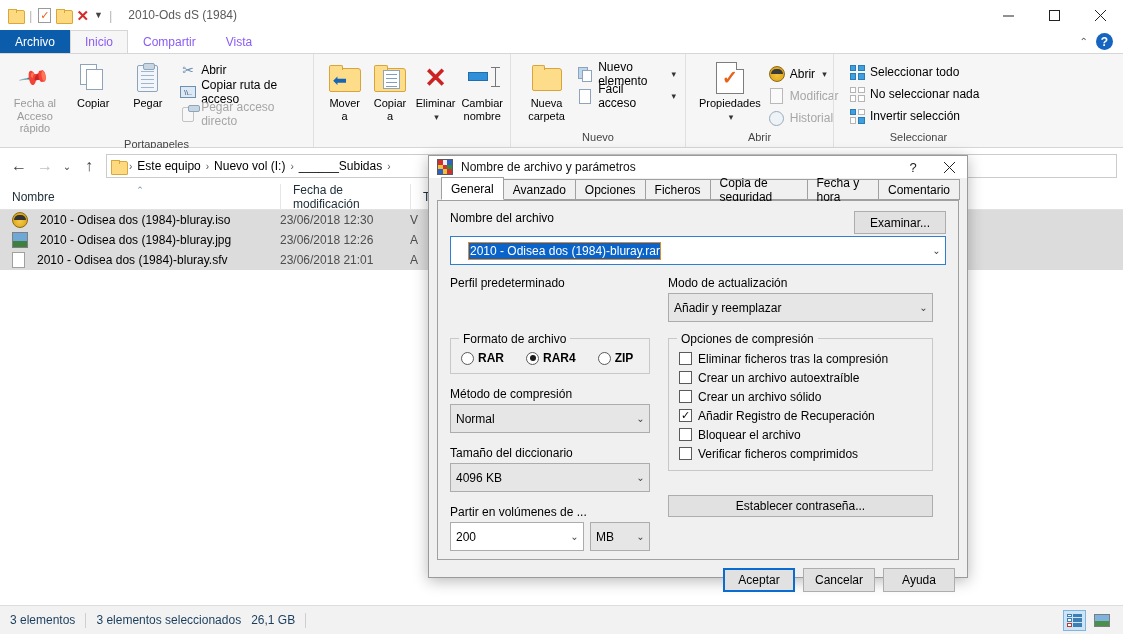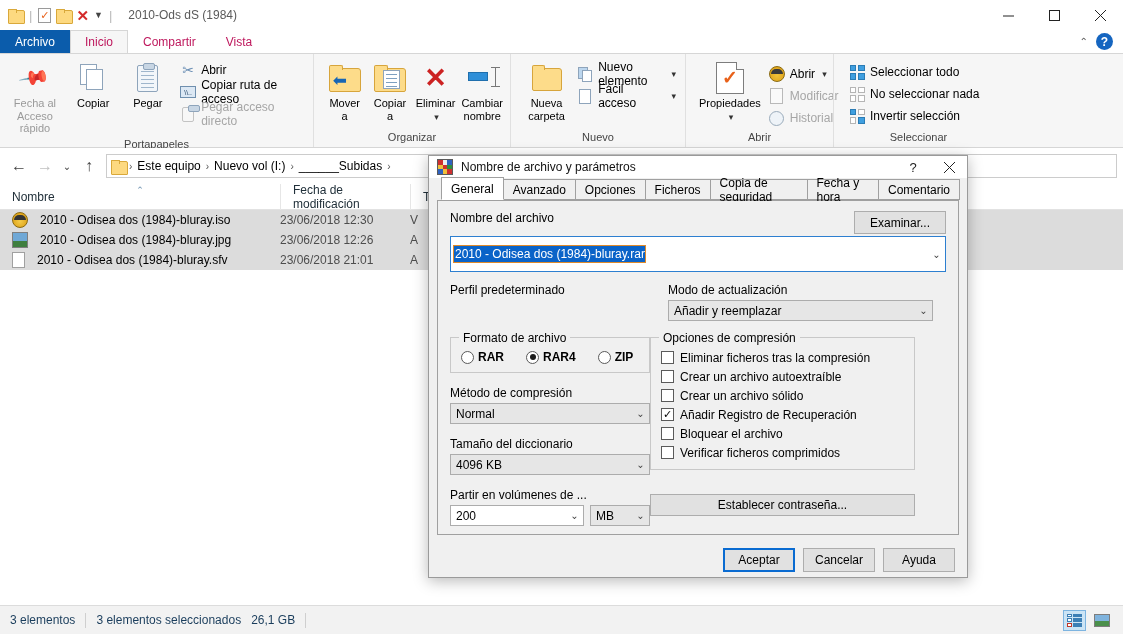--- a/index.html
+++ b/index.html
@@ -45,21 +45,21 @@
   .wc { width: 46px; height: 30px; display: flex; align-items: center; justify-content: center;
         color: #222; font-size: 13px; }
   .wc svg { display: block; }
 
   
   .tabstrip {
     position: absolute; left: 0; top: 30px; width: 1123px; height: 24px;
     background: #ffffff; display: flex; align-items: stretch;
     border-bottom: 1px solid #d6d6d6;
   }
-  .tab { padding: 0 14px; display: flex; align-items: center; font-size: 12px; color: #be185d;
+  .tab { padding: 0 14px; display: flex; align-items: center; font-size: 12px; color: #8b5cf6;
          border: 1px solid transparent; border-bottom: none; }
   .tab.file { background: #0b5cab; color: #fff; font-size: 12px; padding: 0 14px; }
   .tab.active { background: #f6f6f6; border-color: #d6d6d6; }
   .tabstrip-right { margin-left: auto; display: flex; align-items: center; gap: 8px; padding-right: 10px; }
   .chev-up { color: #555; font-size: 10px; }
   .help-circle {
     width: 17px; height: 17px; border-radius: 50%; background: #1565c0; color: #fff;
     font-size: 12px; font-weight: bold; display: flex; align-items: center; justify-content: center;
   }
 
@@ -209,32 +209,32 @@
     border: 1px solid #a0a0a0; margin-right: -1px; height: 21px;
     display: flex; align-items: center; color: #000;
   }
   .dtab.active { background: #fff; border-bottom-color: #fff; height: 23px; position: relative; z-index: 2; }
   .dpane {
     flex: 1; background: #f0f0f0; border: 1px solid #a0a0a0; border-top: none;
     padding: 10px 12px 8px 12px; position: relative;
   }
   .lbl { font-size: 12px; color: #000; margin-bottom: 3px; }
   .txtbox {
-    height: 36px; border: 1px solid #2d7fd0; background: #fff; display: flex; align-items: center;
-    padding: 0 0 0 3px; font-size: 12px;
+    height: 29px; border: 1px solid #2d7fd0; background: #fff; display: flex; align-items: center;
+    padding: 0 0 0 18px; font-size: 12px;
   }
   .txtbox .sel { background: #0a63c8; color: #fff; padding: 1px 0 1px 1px; outline: 1px solid #e08a2a; }
   .txtbox .dropcaret { margin-left: auto; width: 17px; display: flex; align-items: center; justify-content: center; color: #444; font-size: 10px; }
   .btn {
     background: #e1e1e1; border: 1px solid #adadad; font-size: 12px; color: #000;
     display: flex; align-items: center; justify-content: center; height: 23px;
   }
   .btn.default { border: 2px solid #0a6bd1; background: #e1e1e1; }
   .combo {
-    height: 21px; border: 1px solid #acacac; background: #e6e6e6;
+    height: 29px; border: 1px solid #acacac; background: #e6e6e6;
     display: flex; align-items: center; padding-left: 5px; font-size: 12px;
   }
   .combo.white { background: #fff; }
   .combo .cc { margin-left: auto; width: 17px; display: flex; align-items: center; justify-content: center; color: #444; font-size: 10px; }
   .gbox { border: 1px solid #c8c8c8; position: relative; padding: 12px 10px 8px 10px; }
   .gbox > .gtitle {
     position: absolute; top: -7px; left: 8px; background: #f0f0f0; padding: 0 4px; font-size: 12px;
   }
   .radio-row { display: flex; align-items: center; gap: 22px; font-weight: bold; }
   .rad { display: flex; align-items: center; gap: 4px; font-size: 12px; }
@@ -390,21 +390,20 @@
           <span class="glyph">
             <span class="renameico">
                 <i class="bar"></i>
                 <i class="ibeam"></i>
               </span>
           </span>
           <span style="white-space:pre-line">Cambiar
 nombre</span>
         </div>
       </div>
-      <div class="rgroup-label">Organizar</div>
     </div>
 
     <div class="rgroup" style="width:175px">
       <div class="rgroup-body" style="padding-left:6px">
         <div class="bigbtn">
           <span class="glyph">
             <span class="plainfolder">
                 <i class="f"></i>
                 <i class="t"></i>
               </span>
@@ -649,21 +648,21 @@
           </div>
           <div style="width:265px;">
             <div class="lbl">Modo de actualización</div>
             <div class="combo">
               <span>Añadir y reemplazar</span>
               <span class="cc">⌄</span>
             </div>
           </div>
         </div>
 
-        <div style="display:flex; margin-top:16px;">
+        <div style="display:flex; gap:18px; margin-top:16px;">
 
           <div style="width:200px;">
             <div class="gbox">
               <span class="gtitle">Formato de archivo</span>
               <div class="radio-row">
                 <label class="rad">
                   <span class="rcircle"></span>
                   <span>RAR</span>
                 </label>
                 <label class="rad">

